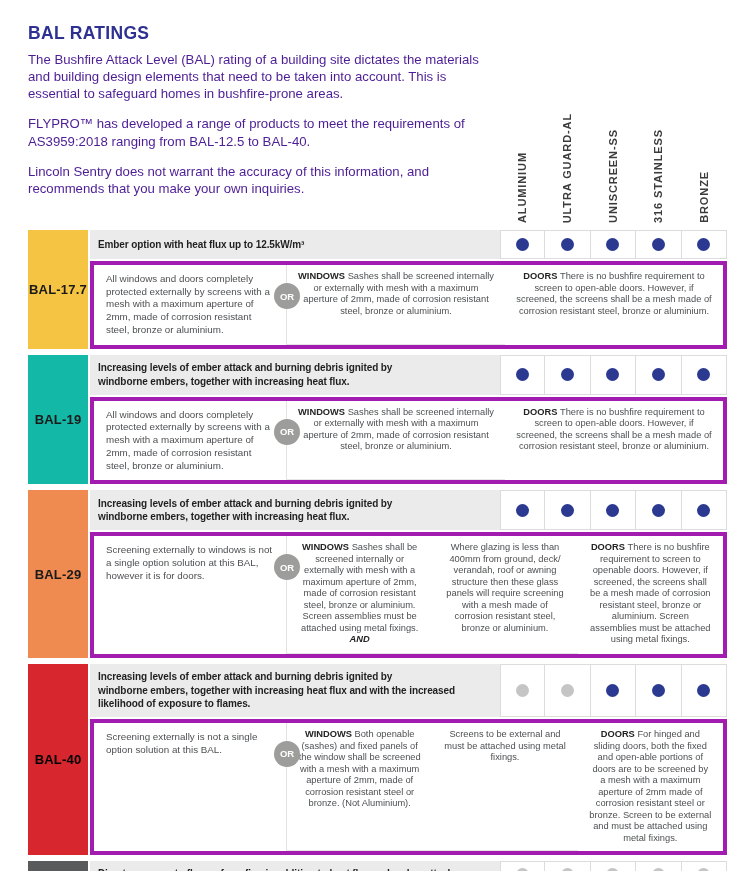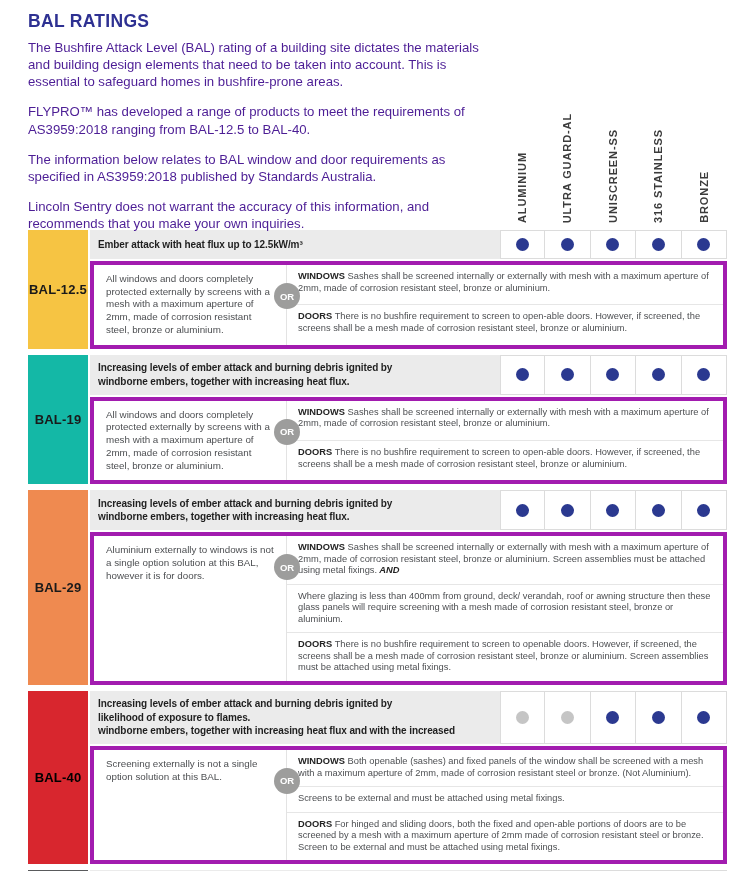--- a/index.html
+++ b/index.html
@@ -6,21 +6,21 @@
   html, body { background: #ffffff; }
   .page {
     position: relative;
     width: 745px;
     min-height: 871px;
     background: #ffffff;
     font-family: "Liberation Sans", sans-serif;
     overflow: hidden;
   }
   
-  .intro { position: absolute; top: 11px; left: 28px; width: 452px; }
+  .intro { position: absolute; top: 23px; left: 28px; width: 452px; }
   .intro h1 {
     font-size: 17.5px; font-weight: bold; color: var(--accent, #2E3192);
     letter-spacing: .3px; margin: 0 0 7px 0;
   }
   .intro p { font-size: 13.2px; line-height: 1.3; color: #4c1d95; margin: 0 0 13px 0; }
 
   
   .col-headers {
     position: absolute; left: 499px; top: 0; width: 228px; height: 228px;
     display: flex;
@@ -57,21 +57,21 @@
 
   .content-row {
     flex: 1; display: flex; position: relative; margin-top: 2px;
     border: 4px solid #a21caf; background: #fff;
   }
   .desc-cell {
     flex: 0 0 193px; padding: 8px 12px;
     font-size: 9.8px; line-height: 1.3; color: #4D4F52;
     border-right: 1px solid #E3E3E3;
   }
-  .req-col { flex: 1; display: flex; flex-direction: column; }
+  .req-col { flex: 1; display: flex; flex-direction: row; text-align: center; }
   .req {
     flex: 1; padding: 6px 11px 7px 11px;
     font-size: 9.3px; line-height: 1.24; color: #4D4F52;
     border-bottom: 1px solid #E6E6E6;
   }
   .req:last-child { border-bottom: none; }
   .req b { color: #242424; }
   .req .tail { font-weight: bold; font-style: italic; color: #242424; }
   .or-badge {
     position: absolute; left: 193px; top: 18px; transform: translateX(-50%);
@@ -94,21 +94,20 @@
 </style>
 </head>
 <body>
 
 <div class="page">
 
   <div class="intro">
     <h1>BAL RATINGS</h1>
     <p>The Bushfire Attack Level (BAL) rating of a building site dictates the materials and building design elements that need to be taken into account. This is essential to safeguard homes in bushfire-prone areas.</p>
     <p>FLYPRO™ has developed a range of products to meet the requirements of AS3959:2018 ranging from BAL-12.5 to BAL-40.</p>
-    <p>The information below relates to BAL window and door requirements as specified in AS3959:2018 published by Standards Australia.</p>
     <p>Lincoln Sentry does not warrant the accuracy of this information, and recommends that you make your own inquiries.</p>
   </div>
 
   <div class="col-headers">
       <div class="col-head">
         <span>ALUMINIUM</span>
       </div>
       <div class="col-head">
         <span>ULTRA GUARD-AL</span>
       </div>
@@ -118,25 +117,25 @@
       <div class="col-head">
         <span>316 STAINLESS</span>
       </div>
       <div class="col-head">
         <span>BRONZE</span>
       </div>
     </div>
 
   <div class="bal-table">
   <div class="section">
-    <div class="bal-label" style="background: rgb(246, 196, 67); color: rgb(26, 26, 26);">BAL-12.5</div>
-    <div class="section-body">
-      <div class="heading-row">
-        <div class="heading-cell">
-              <div class="heading-line">Ember attack with heat flux up to 12.5kW/m³</div>
+    <div class="bal-label" style="background: rgb(246, 196, 67); color: rgb(26, 26, 26);">BAL-17.7</div>
+    <div class="section-body">
+      <div class="heading-row">
+        <div class="heading-cell">
+              <div class="heading-line">Ember option with heat flux up to 12.5kW/m³</div>
             </div>
         <div class="dot-cells">
               <div class="dot-cell">
                 <span class="dot" style="background: rgb(43, 57, 144);"></span>
               </div>
               <div class="dot-cell">
                 <span class="dot" style="background: rgb(43, 57, 144);"></span>
               </div>
               <div class="dot-cell">
                 <span class="dot" style="background: rgb(43, 57, 144);"></span>
@@ -219,40 +218,40 @@
               </div>
               <div class="dot-cell">
                 <span class="dot" style="background: rgb(43, 57, 144);"></span>
               </div>
               <div class="dot-cell">
                 <span class="dot" style="background: rgb(43, 57, 144);"></span>
               </div>
             </div>
       </div>
       <div class="content-row">
-        <div class="desc-cell">Aluminium externally to windows is not a single option solution at this BAL, however it is for doors.</div>
+        <div class="desc-cell">Screening externally to windows is not a single option solution at this BAL, however it is for doors.</div>
         <div class="or-badge" style="background: rgb(157, 157, 156);">OR</div>
         <div class="req-col">
               <div class="req"><b>WINDOWS </b>Sashes shall be screened internally or externally with mesh with a maximum aperture of 2mm, made of corrosion resistant steel, bronze or aluminium. Screen assemblies must be attached using metal fixings.<span class="tail"> AND</span></div>
               <div class="req">Where glazing is less than 400mm from ground, deck/ verandah, roof or awning structure then these glass panels will require screening with a mesh made of corrosion resistant steel, bronze or aluminium.</div>
               <div class="req"><b>DOORS </b>There is no bushfire requirement to screen to openable doors. However, if screened, the screens shall be a mesh made of corrosion resistant steel, bronze or aluminium. Screen assemblies must be attached using metal fixings.</div>
             </div>
 
       </div>
     </div>
   </div>
 
   <div class="section">
     <div class="bal-label" style="background: rgb(216, 38, 46); color: #000000;">BAL-40</div>
     <div class="section-body">
       <div class="heading-row">
         <div class="heading-cell">
               <div class="heading-line">Increasing levels of ember attack and burning debris ignited by</div>
+              <div class="heading-line">windborne embers, together with increasing heat flux and with the increased</div>
               <div class="heading-line">likelihood of exposure to flames.</div>
-              <div class="heading-line">windborne embers, together with increasing heat flux and with the increased</div>
             </div>
         <div class="dot-cells">
               <div class="dot-cell">
                 <span class="dot" style="background: rgb(197, 197, 197);"></span>
               </div>
               <div class="dot-cell">
                 <span class="dot" style="background: rgb(197, 197, 197);"></span>
               </div>
               <div class="dot-cell">
                 <span class="dot" style="background: rgb(43, 57, 144);"></span>

